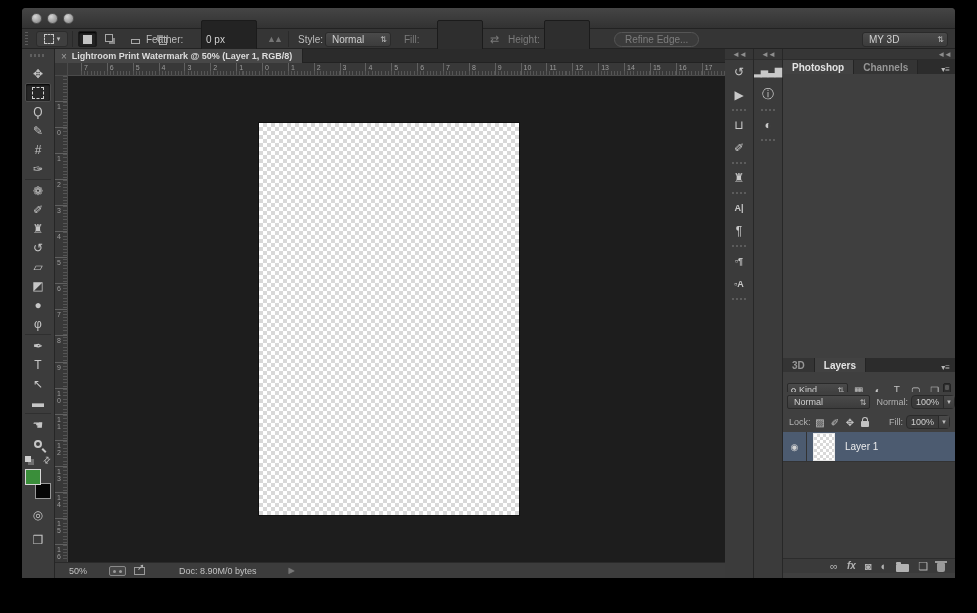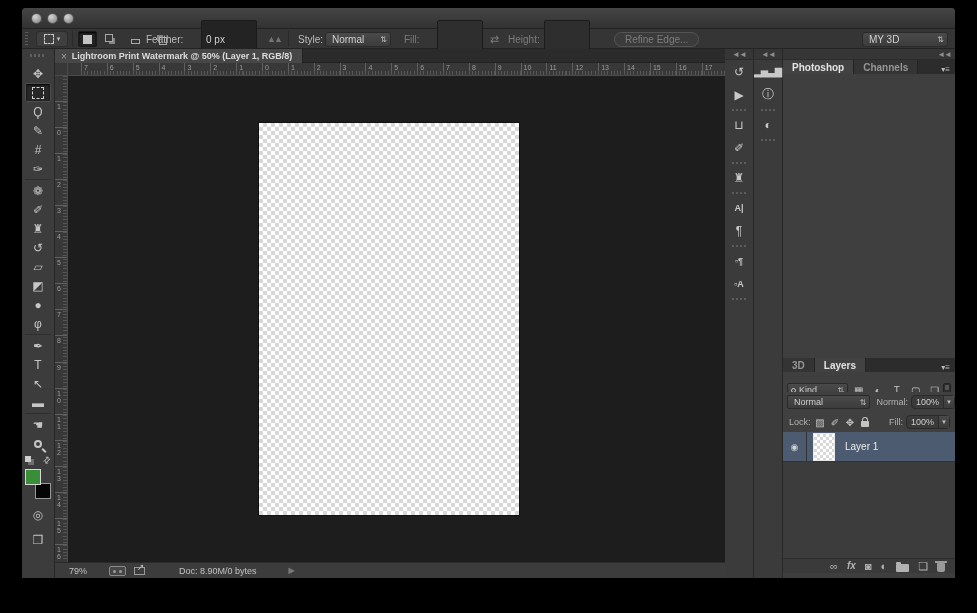--- a/index.html
+++ b/index.html
@@ -397,21 +397,21 @@
           <span class="rnum" style="top: 417.75px;">14</span>
           <span class="rtick" style="top: 441.8px;"></span>
           <span class="rnum" style="top: 443.8px;">15</span>
           <span class="rtick" style="top: 467.85px;"></span>
           <span class="rnum" style="top: 469.85px;">16</span>
         </div>
       <div class="viewport">
         <div class="canvas checker"></div>
       </div>
       <div class="statusbar">
-        <span class="zoompct">79%</span>
+        <span class="zoompct">50%</span>
         <span class="cam-icon"></span>
         <span class="share-icon">
             <i>➚</i>
           </span>
         <span class="docsize">Doc: 8.90M/0 bytes</span>
         <span class="status-menu">▶</span>
       </div>
     </div>
 
     <div class="dockcol c1" id="dockcol1">

